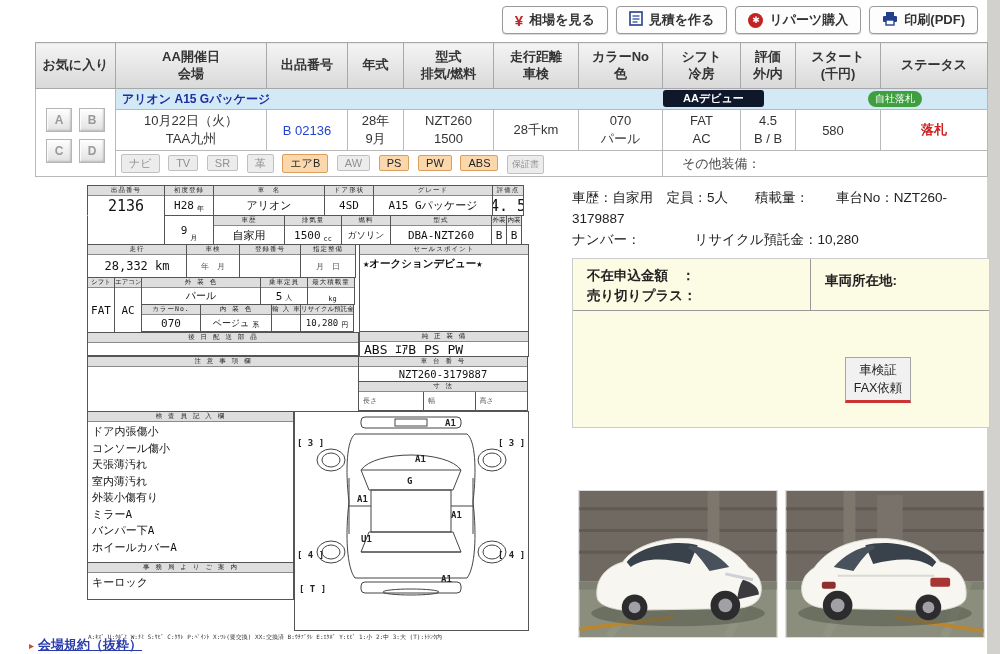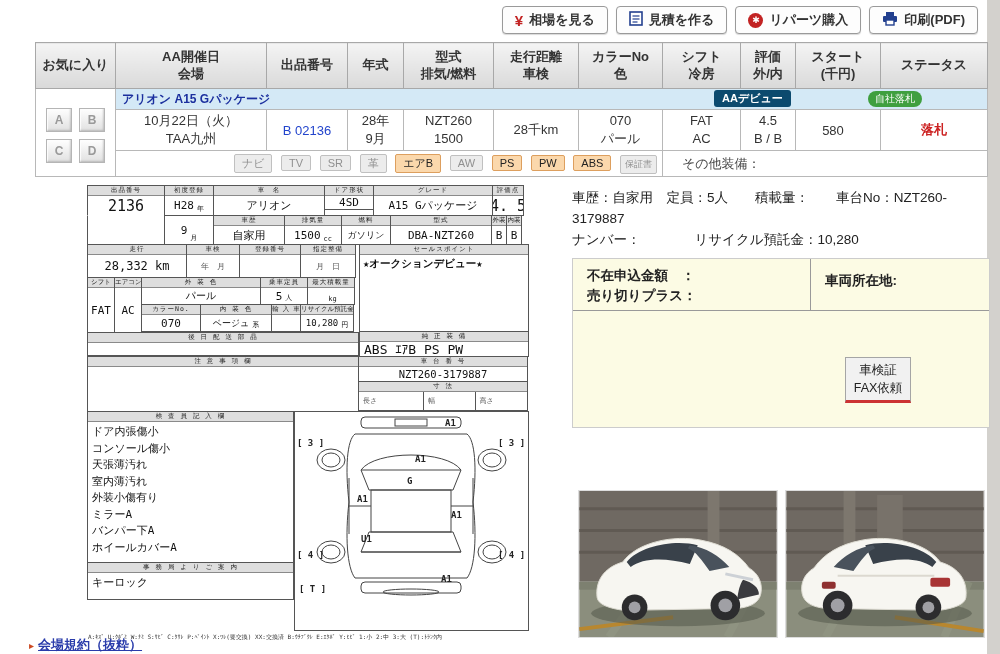--- a/index.html
+++ b/index.html
@@ -18,35 +18,35 @@
   .circle-ic { width:15px; height:15px; border-radius:50%; background:#c22323; color:#fff; font-size:9px;
     display:flex; align-items:center; justify-content:center; }
 
   
   table.results { position:absolute; left:35px; top:42px; width:952px; border-collapse:collapse; table-layout:fixed; }
   table.results th { background:linear-gradient(#f4f4f4,#d9d9d9); border:1px solid #a8a8a8;
     font-size:13px; font-weight:bold; color:#333; height:46px; line-height:1.3; text-align:center; }
   table.results td { border:1px solid #b8b8b8; font-size:13px; color:#333; text-align:center; vertical-align:middle; }
   tr.name-row td.name-cell { background:#d4e9f6; height:21px; text-align:left; position:relative; }
   .veh-title { color:#1b2f9e; font-weight:bold; font-size:12px; padding-left:6px; cursor:pointer; }
-  .badge-debut { position:absolute; left:598px; top:1px; background:#0c4a6e; color:#fff; font-size:11px;
-    font-weight:bold; padding:1px 8px; border-radius:3px; }
+  .badge-debut { position:absolute; left:547px; top:1px; background:#0f172a; color:#fff; font-size:11px;
+    font-weight:bold; padding:1px 20px; border-radius:3px; }
   .badge-self { position:absolute; left:752px; top:2px; background:#3f9f3f; color:#fff; font-size:10px;
     padding:1px 7px; border-radius:8px; }
   td.fav-cell { vertical-align:top; padding-top:5px; background:#fff; }
   .fav-grid { display:grid; grid-template-columns:26px 26px; gap:7px; justify-content:center; }
   .fav-btn { width:26px; height:24px; background:linear-gradient(#fefefe,#e1e1e1); border:1px solid #b5b5b5;
     color:#9a9a9a; font-size:12px; font-weight:bold; display:flex; align-items:center; justify-content:center;
     box-shadow:inset -1px -1px 2px rgba(0,0,0,.18), inset 1px 1px 1px #fff; cursor:pointer; }
   tr.data-row td { height:41px; }
   .two-line div { line-height:1.35; }
   .lot-blue { color:#2244cc; }
   .start-val { text-align:right; padding-right:10px; }
   .status-red { color:#c22; font-weight:bold; }
-  tr.equip-row td { height:26px; text-align:right; padding-left:5px; }
+  tr.equip-row td { height:26px; text-align:left; padding-left:5px; }
   .tag { display:inline-block; font-size:11px; padding:1px 7px; margin-right:5px; border:1px solid #c0c0c0;
     background:#ececec; color:#909090; border-radius:2px; }
   .tag.on { background:#fbd8ac; border-color:#dd9f5e; color:#222; }
   .tag.small { font-size:9px; padding:2px 4px; }
   .other-label { font-size:13px; color:#444; padding-left:14px; }
 
   
   .sheet { position:absolute; left:88px; top:186px; width:442px; font-family:"DejaVu Sans Mono",monospace; color:#111; }
   .srow { display:flex; }
   .sc { border:1px solid #555; margin:-1px 0 0 -1px; display:flex; flex-direction:column; background:#fff; overflow:hidden; }
@@ -239,21 +239,21 @@
         <div class="lbl">初度登録</div>
         <div class="val">
           <span>H28</span>
           <span class="unit">年</span>
         </div>
       </div>
     <div class="sc" style="width:112px;height:31px;">
         <div class="lbl">車　名</div>
         <div class="val">アリオン</div>
       </div>
-    <div class="sc" style="width:50px;height:25px;">
+    <div class="sc" style="width:50px;height:31px;">
         <div class="lbl">ドア形状</div>
         <div class="val">4SD</div>
       </div>
     <div class="sc" style="width:120px;height:31px;">
         <div class="lbl">グレード</div>
         <div class="val">A15 Gパッケージ</div>
       </div>
     <div class="sc" style="width:32px;height:31px;">
         <div class="lbl">評価点</div>
         <div class="val big">4. 5</div>

